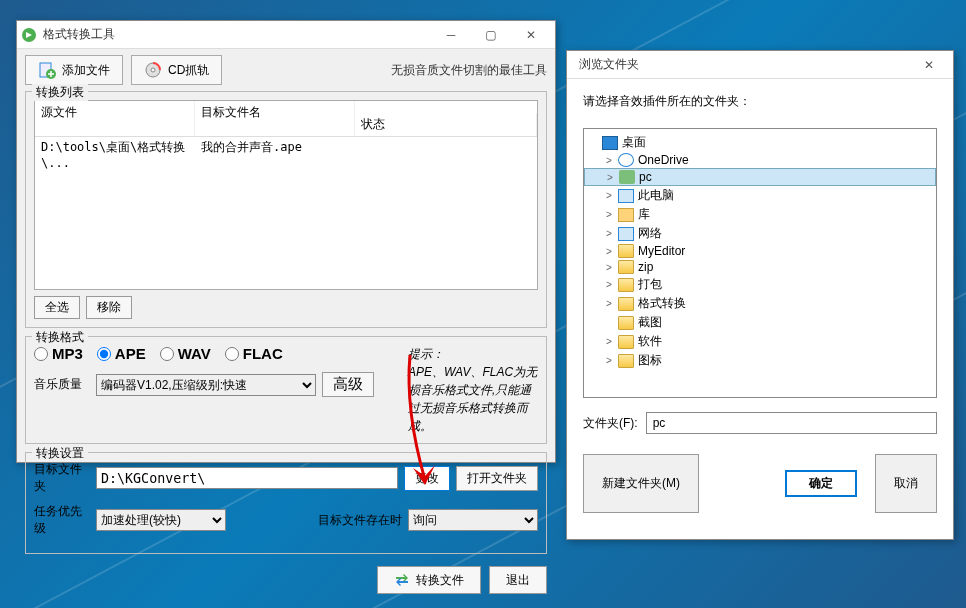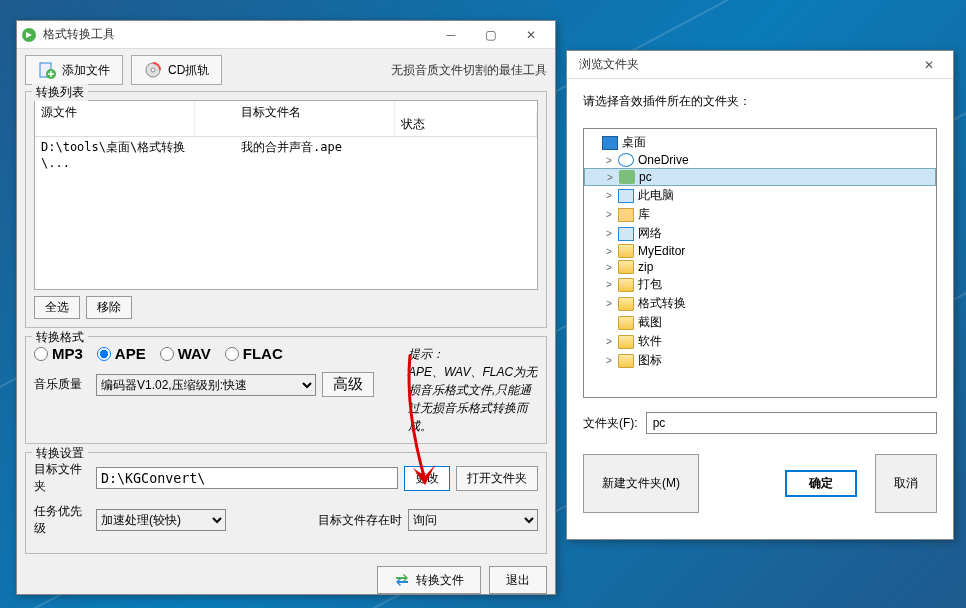--- a/index.html
+++ b/index.html
@@ -24,21 +24,21 @@
 .tb-btn svg, .tb-btn .ico { width: 18px; height: 18px; }
 .slogan { margin-left: auto; font-size: 12px; color: #333; }
 
 .groupbox { border: 1px solid #bbb; padding: 8px; margin-bottom: 8px; position: relative; }
 .groupbox > .legend { position: absolute; top: -8px; left: 6px; background: #f0f0f0; padding: 0 4px; font-size: 12px; }
 
 .table-area { border: 1px solid #aaa; background: #fff; height: 190px; overflow: auto; }
 .table-head { display: flex; background: #fff; border-bottom: 1px solid #ddd; font-size: 12px; }
 .table-head > div { padding: 3px 6px; border-right: 1px solid #eee; }
 .col-src { width: 160px; }
-.col-tgt { width: 160px; margin-left: 40px; }
+.col-tgt { width: 160px; }
 .col-status { flex: 1; margin-top: 12px; }
 .table-row { display: flex; font-size: 12px; font-family: SimSun, monospace; }
 .table-row > div { padding: 2px 6px; }
 
 .row-btns { margin-top: 6px; display: flex; gap: 6px; }
 .small-btn { border: 1px solid #999; background: #f7f7f7; padding: 2px 10px; font-size: 12px; cursor: default; }
 
 .format-row { display: flex; align-items: center; gap: 14px; }
 .radio-item { display: flex; align-items: center; gap: 4px; font-size: 15px; font-weight: bold; }
 .radio-item input { width: 14px; height: 14px; }
@@ -92,21 +92,21 @@
 .format-left { flex: 1; }
 .format-right { width: 130px; font-style: italic; }
 </style>
 </head>
 <body>
 
 <div class="diag-line" style="width:1200px;transform:rotate(-28deg);top:120px;left:-100px;"></div>
 <div class="diag-line" style="width:1200px;transform:rotate(-28deg);top:360px;left:-100px;"></div>
 <div class="diag-line" style="width:1200px;transform:rotate(-28deg);top:540px;left:-100px;"></div>
 
-<div class="window" style="left:16px;top:20px;width:540px;height:575px;">
+<div class="window" style="left:16px;top:20px;width:540px;height:443px;">
   <div class="titlebar">
     <span class="icon-slot">
       <svg viewBox="0 0 16 16">
           <circle cx="8" cy="8" r="7" fill="#4caf50"></circle>
           <path d="M5 5 L11 8 L5 11 Z" fill="#fff"></path>
         </svg>
     </span>
     <span class="title-text">格式转换工具</span>
     <div class="win-controls">
       <div class="win-btn">─</div>

